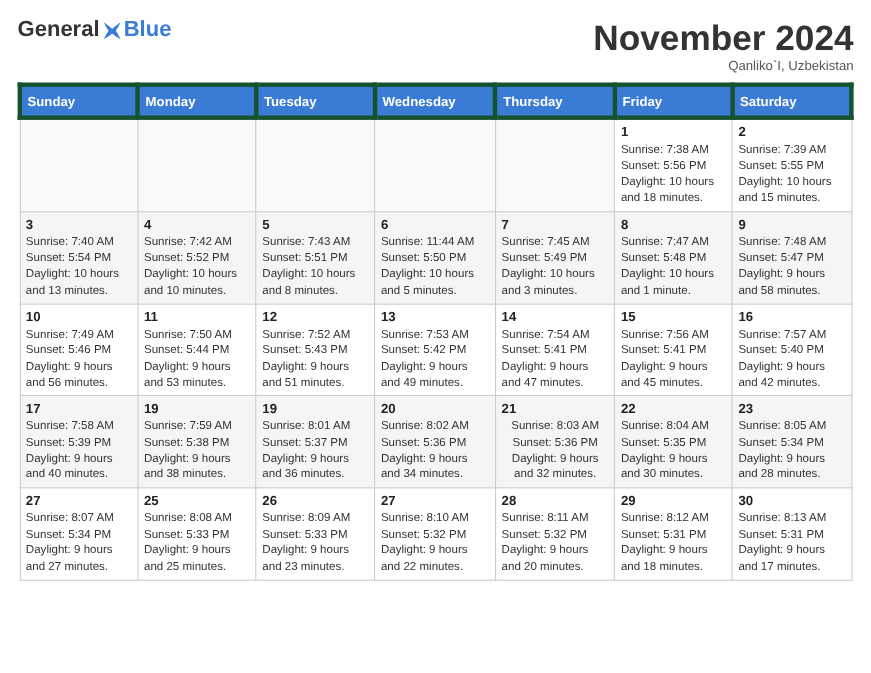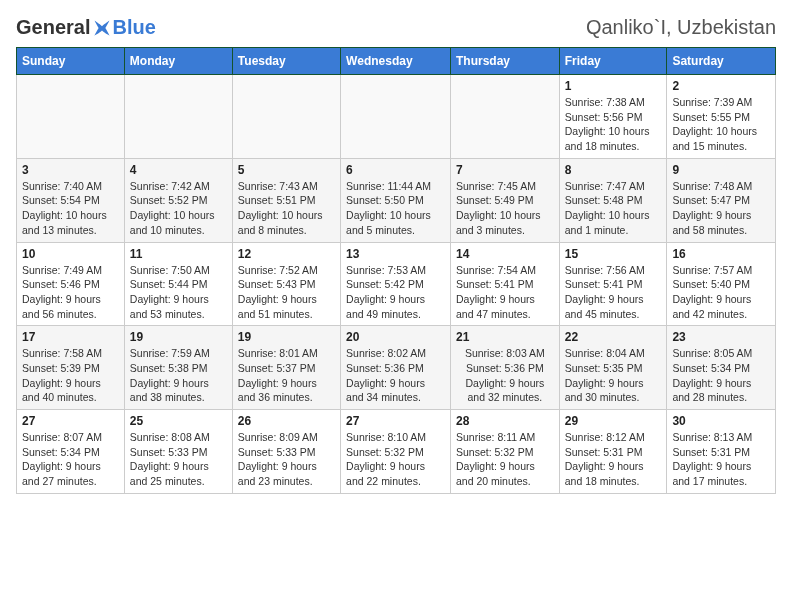--- a/index.html
+++ b/index.html
@@ -42,35 +42,35 @@
     }
     .title-section {
       text-align: right;
     }
     .month-title {
       font-size: 32px;
       font-weight: bold;
       color: #333;
     }
     .subtitle {
-      font-size: 20px;
+      font-size: 12px;
       color: #555;
     }
     .calendar {
       width: 100%;
       border-collapse: collapse;
       font-size: 11px;
     }
     .calendar th {
       background-color: #3a7bd5;
       color: #fff;
       text-align: left;
       padding: 6px 5px;
       font-size: 12px;
-      border: 1px solid #14532d;
+      border: 4px solid #14532d;
     }
     .calendar td {
       border: 1px solid #ccc;
       vertical-align: top;
       padding: 4px 5px;
       width: 113px;
       min-height: 80px;
       background: #fff;
     }
     .calendar td.empty {
@@ -98,20 +98,21 @@
   <div class="logo">
     <div class="logo-text">
       <span class="logo-general">General</span>
       <svg class="logo-bird" viewBox="0 0 24 24" fill="#3a7bd5">
         <path d="M21 3 C21 3 15 7 12 10 C9 7 3 3 3 3 C3 3 6 9 8 12 C6 15 3 21 3 21 C3 21 9 18 12 15 C15 18 21 21 21 21 C21 21 18 15 16 12 C18 9 21 3 21 3 Z"></path>
       </svg>
       <span class="logo-blue">Blue</span>
     </div>
   </div>
   <div class="title-section">
+    <div class="month-title">November 2024</div>
     <div class="subtitle">Qanliko`I, Uzbekistan</div>
   </div>
 </div>
 
 <table class="calendar">
   <thead>
     <tr>
     <th>Sunday</th>
         <th>Monday</th>
         <th>Tuesday</th>

